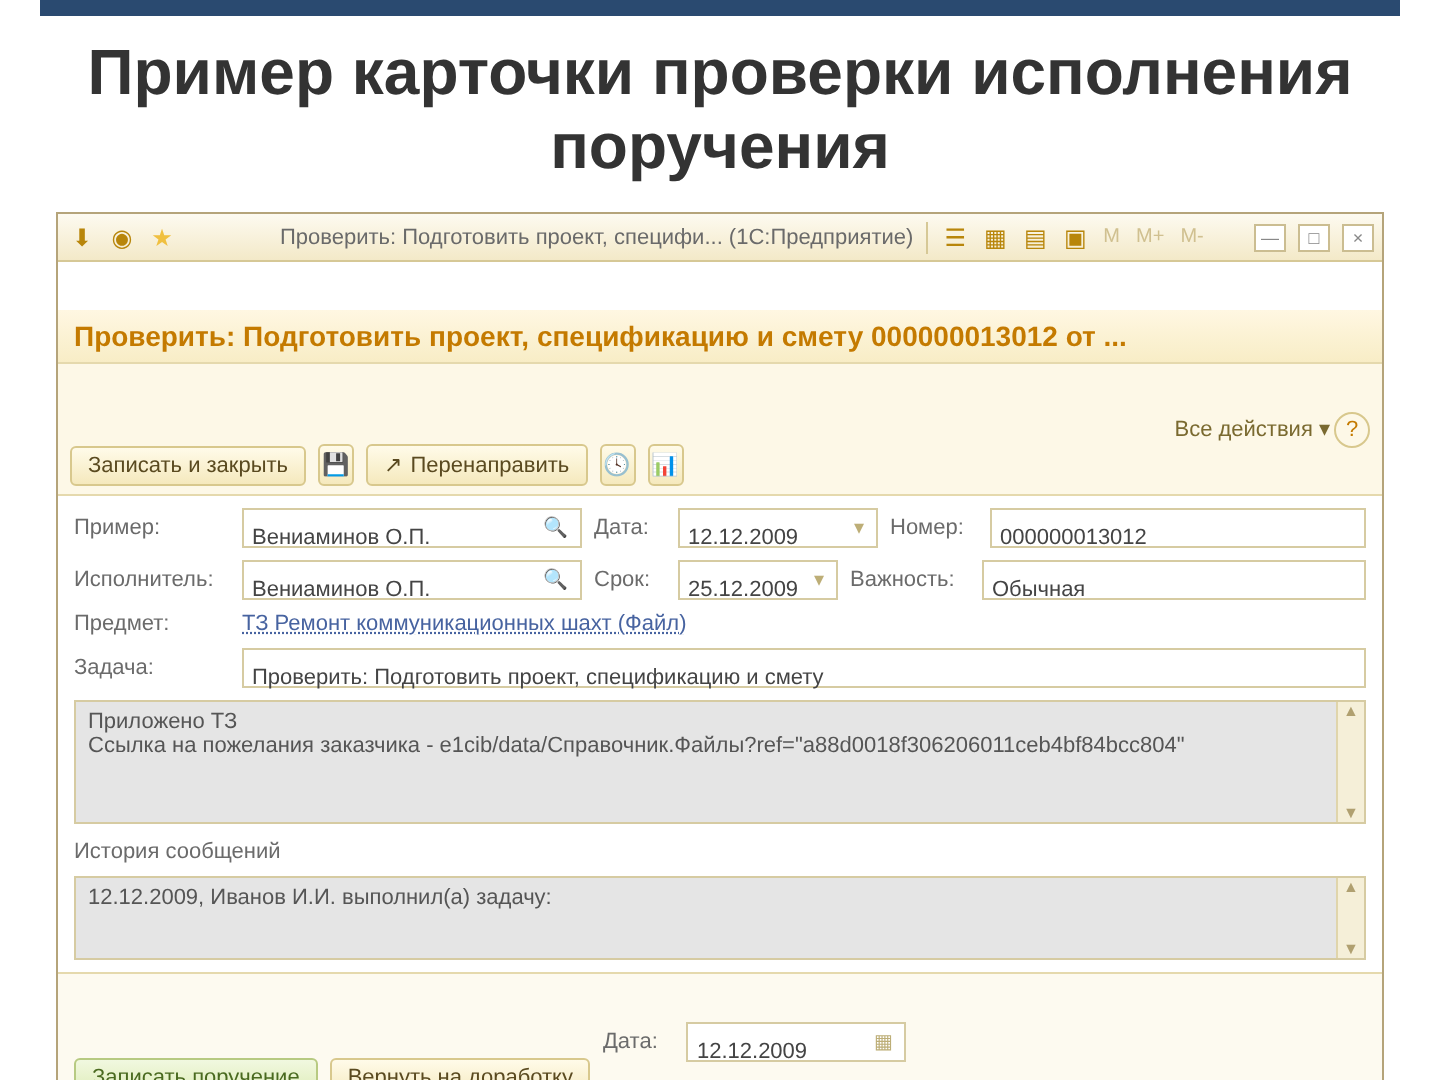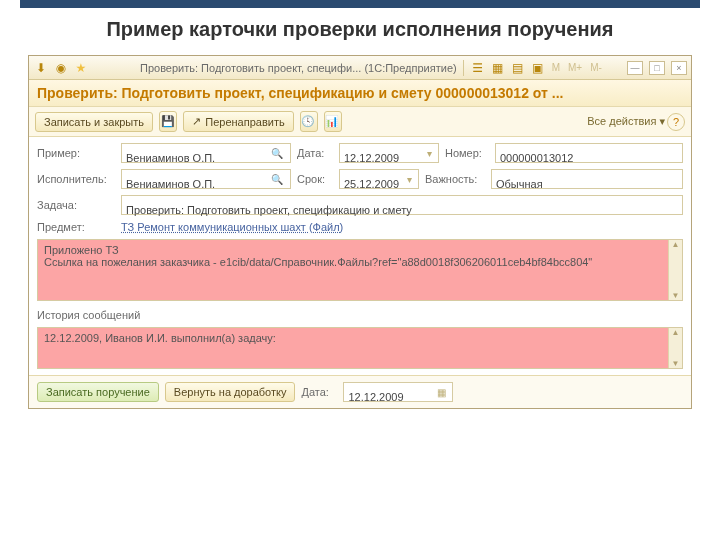--- a/index.html
+++ b/index.html
@@ -1,41 +1,41 @@
 <!DOCTYPE html>
 <html><head>
 <meta charset="utf-8">
 <style>
   *{box-sizing:border-box;margin:0;padding:0;font-family:Arial,sans-serif;}
   body{width:720px;height:540px;background:#fff;overflow:hidden;}
   .topbar{height:8px;background:#2a4a70;margin:0 20px;}
-  .slide-title{font-size:20px;font-weight:bold;color:#333;text-align:center;padding:10px 8px 14px;}
+  .slide-title{font-size:32px;font-weight:bold;color:#333;text-align:center;padding:10px 8px 14px;}
   .app{margin:0 28px;border:1px solid #b5a47a;background:#fff;font-size:11px;color:#555;}
   .titlebar{display:flex;align-items:center;background:linear-gradient(#fdfaf0,#f3e9c8);border-bottom:1px solid #d6c896;height:24px;padding:0 4px;gap:4px;}
   .tb-ico{width:16px;height:16px;display:inline-flex;align-items:center;justify-content:center;font-size:12px;color:#b8860b;}
   .tb-star{color:#f0c040;}
   .tb-text{color:#6a6a6a;font-size:11px;white-space:nowrap;overflow:hidden;text-overflow:ellipsis;flex:0 1 auto;padding-left:47px;}
   .tb-sep{width:1px;height:16px;background:#d6c896;margin:0 2px;}
   .tb-spacer{flex:1;}
   .tb-m{color:#d0c090;font-size:10px;padding:0 2px;}
   .win-ctrl{width:16px;height:14px;border:1px solid #cbbd91;background:#fff;display:inline-flex;align-items:center;justify-content:center;font-size:9px;color:#888;margin-left:2px;}
-  .doc-title{background:linear-gradient(#fff7e2,#f8edc6);color:#c47a00;font-size:14px;font-weight:bold;padding:5px 8px;border-bottom:1px solid #e5d9ad;white-space:nowrap;overflow:hidden;text-overflow:ellipsis;}
+  .doc-title{background:linear-gradient(#fff7e2,#f8edc6);color:#c47a00;font-size:14px;font-weight:bold;padding:5px 8px;border-bottom:1px solid #e5d9ad;white-space:nowrap;overflow:hidden;text-overflow:ellipsis;margin-top:24px;}
   .toolbar{display:flex;align-items:center;gap:6px;padding:4px 6px;border-bottom:1px solid #e5d9ad;background:#fdf8e7;}
-  .btn{display:inline-flex;align-items:center;gap:4px;background:linear-gradient(#fffbe9,#f5e9bd);border:1px solid #d8c88d;border-radius:3px;padding:3px 8px;font-size:11px;color:#5a4a20;cursor:pointer;}
+  .btn{display:inline-flex;align-items:center;gap:4px;background:linear-gradient(#fffbe9,#f5e9bd);border:1px solid #d8c88d;border-radius:3px;padding:3px 8px;font-size:11px;color:#5a4a20;cursor:pointer;margin-top:36px;}
   .btn-ico{width:18px;justify-content:center;padding:3px 2px;}
   .toolbar .right{margin-left:auto;display:flex;align-items:center;gap:2px;}
   .link-a{color:#7a6a30;font-size:11px;}
   .help{width:18px;height:18px;border:1px solid #d8c88d;border-radius:50%;display:inline-flex;align-items:center;justify-content:center;color:#c47a00;font-size:11px;}
   .form{padding:6px 8px;}
   .row{display:flex;align-items:center;gap:6px;margin-bottom:6px;}
   .lbl{color:#6b6b6b;font-size:11px;min-width:78px;}
   .fld{display:flex;align-items:center;border:1px solid #d6cba2;background:#fff;height:20px;padding:0 4px;font-size:11px;color:#444;}
   .fld .v{flex:1;white-space:nowrap;overflow:hidden;text-overflow:ellipsis;margin-top:10px;}
   .fld .ic{color:#bdae77;font-size:10px;padding:0 2px;cursor:pointer;}
-  .textarea{border:1px solid #d6cba2;background:#fca5a5;min-height:50px;padding:4px 6px;font-size:11px;color:#555;position:relative;}
+  .textarea{border:1px solid #d6cba2;background:#e5e5e5;min-height:50px;padding:4px 6px;font-size:11px;color:#555;position:relative;}
   .scroll{position:absolute;right:0;top:0;bottom:0;width:14px;background:#f5efd8;border-left:1px solid #e0d5ab;display:flex;flex-direction:column;justify-content:space-between;align-items:center;font-size:8px;color:#b0a070;}
   .linkish{color:#4763a0;text-decoration:underline dotted;}
   .green-btn{background:linear-gradient(#f1f8e0,#ddecb5);border:1px solid #b7ca82;color:#4a6a20;}
   .footer{display:flex;align-items:center;gap:6px;padding:6px 8px;border-top:1px solid #e5d9ad;background:#fdfaf0;}
 </style>
 </head>
 <body>
 
 <div class="topbar"></div>
 <div class="slide-title">Пример карточки проверки исполнения поручения</div>
@@ -108,29 +108,29 @@
         <span class="v">25.12.2009</span>
         <span class="ic">▾</span>
       </div>
       <span class="lbl" style="min-width:60px">Важность:</span>
       <div class="fld" style="flex:1">
         <span class="v">Обычная</span>
       </div>
     </div>
 
     <div class="row">
+      <span class="lbl">Предмет:</span>
+      <span class="linkish">ТЗ Ремонт коммуникационных шахт (Файл)</span>
+    </div>
+
+    <div class="row">
       <span class="lbl">Задача:</span>
       <div class="fld" style="flex:1">
         <span class="v">Проверить: Подготовить проект, спецификацию и смету</span>
       </div>
-    </div>
-
-    <div class="row">
-      <span class="lbl">Предмет:</span>
-      <span class="linkish">ТЗ Ремонт коммуникационных шахт (Файл)</span>
     </div>
 
     <div class="textarea" style="min-height:62px">
       <div>Приложено ТЗ</div>
       <div>Ссылка на пожелания заказчика - e1cib/data/Справочник.Файлы?ref="a88d0018f306206011ceb4bf84bcc804"</div>
       <div class="scroll">
           <span>▲</span>
           <span>▼</span>
         </div>
     </div>

